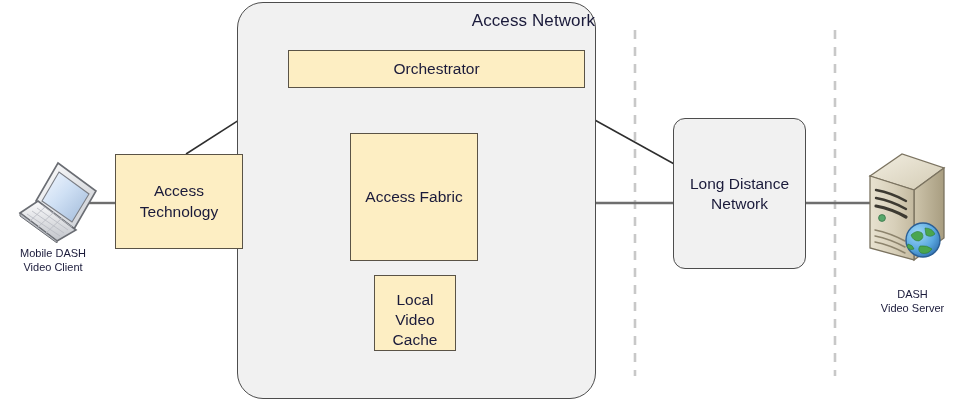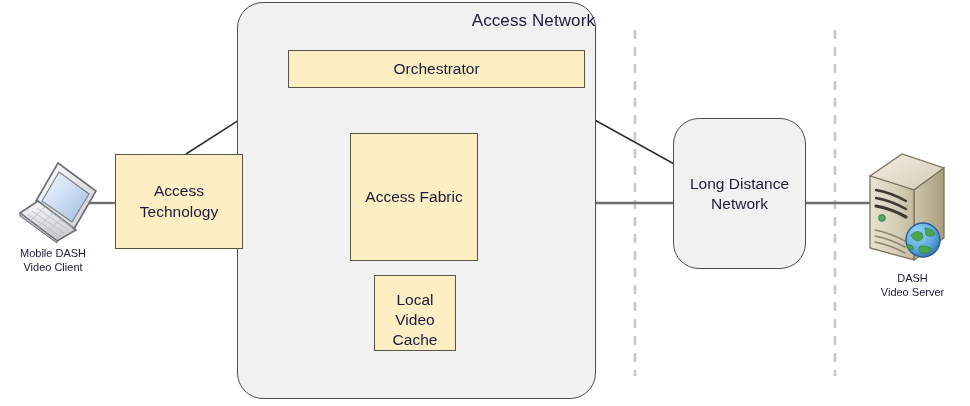--- a/index.html
+++ b/index.html
@@ -55,21 +55,21 @@
     text-align: right;
     font-size: 17px;
     color: #1a1a3a;
     letter-spacing: 0.1px;
   }
   .zone-ldn {
     left: 673px;
     top: 118px;
     width: 133px;
     height: 151px;
-    border-radius: 26px;
+    border-radius: 12px;
     display: flex;
     align-items: center;
     justify-content: center;
   }
   .zone-ldn .lbl {
     text-align: center;
     font-size: 15.5px;
     color: #1a1a3a;
     line-height: 1.28;
     padding: 0 6px;
@@ -96,21 +96,21 @@
 
   
   .caption {
     position: absolute;
     text-align: center;
     color: #1a1a3a;
     font-size: 11px;
     line-height: 1.25;
   }
   .cap-client { left: 0px; top: 247px; width: 106px; }
-  .cap-server { left: 855px; top: 272px; width: 115px; }
+  .cap-server { left: 855px; top: 288px; width: 115px; }
 
   
   .icon-wrap { position: absolute; }
   .icon-laptop { left: 12px; top: 157px; width: 92px; height: 86px; }
   .icon-server { left: 862px; top: 146px; width: 90px; height: 126px; }
 </style>
 </head>
 <body>
 
 <div id="diagram">

